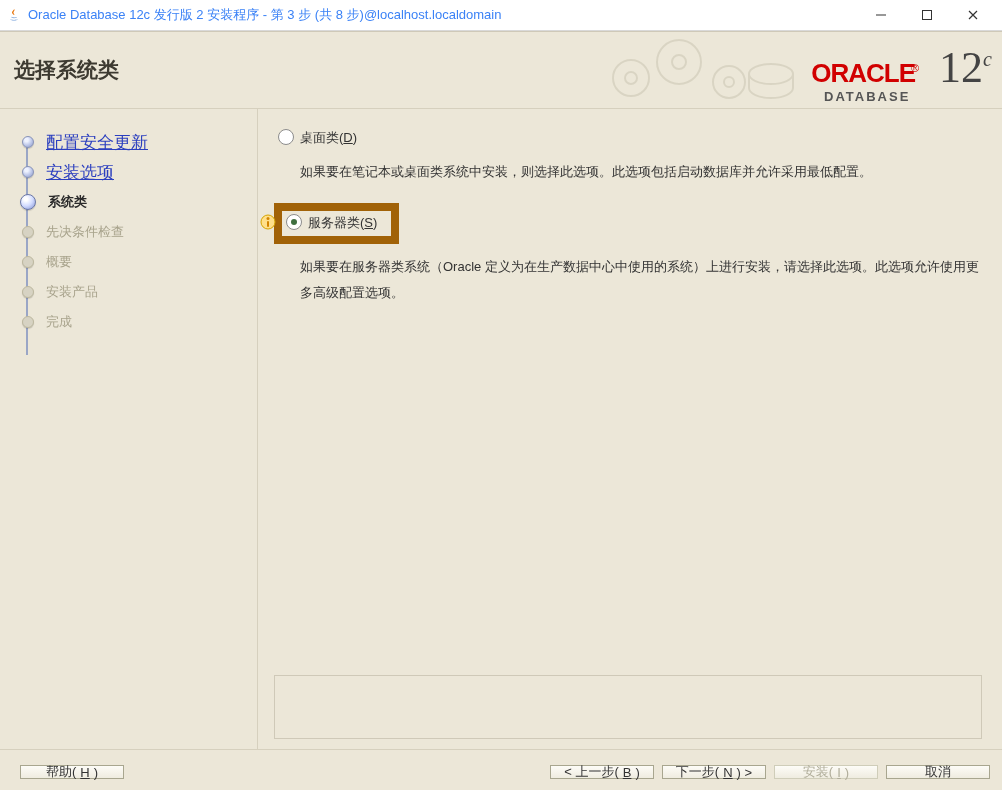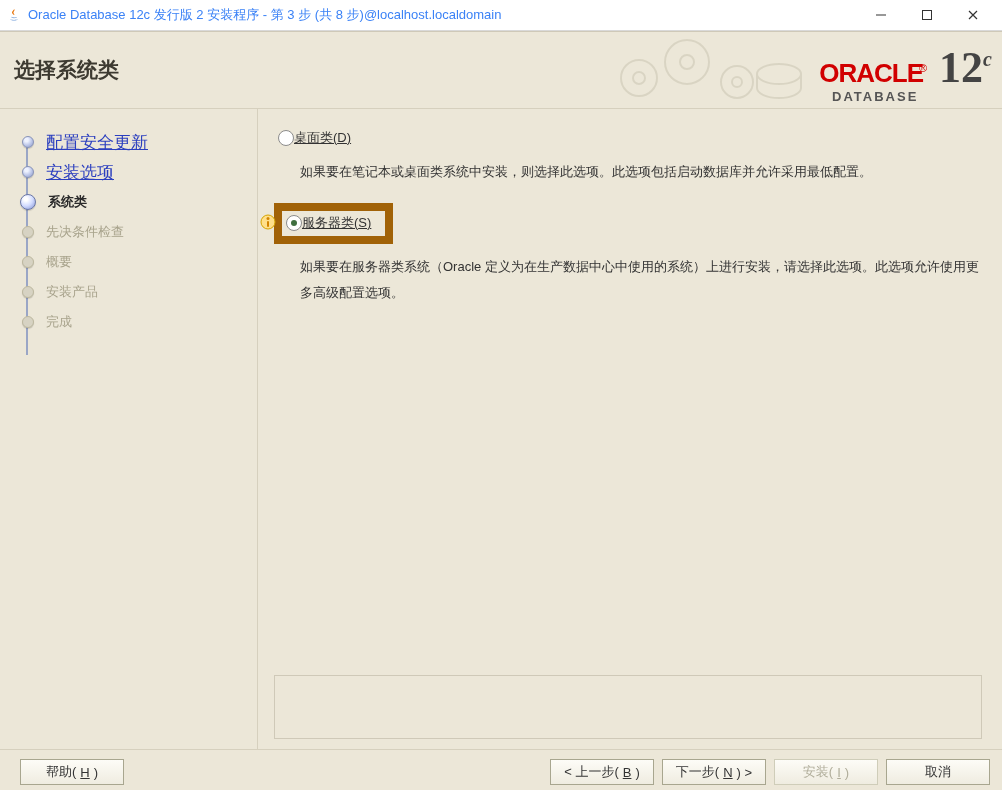--- a/index.html
+++ b/index.html
@@ -109,23 +109,23 @@
     color: #555;
     font-size: 13px;
     letter-spacing: 2px;
     display: block;
     text-align: center;
   }
   .brand-stack { display:flex; flex-direction:column; align-items:center; }
   .brand-12c {
     font-family: Georgia, "Times New Roman", serif;
     font-size: 44px;
-    font-weight: 700;
+    font-weight: 400;
     color: #444;
-    margin-left: 2px;
+    margin-left: 10px;
   }
   .brand-12c sup { font-size: 20px; font-style: italic; }
 
   .body {
     display: flex;
     height: calc(760px - 76px - 44px);
   }
   .sidebar {
     width: 258px;
     border-right: 1px solid #d6d0be;
@@ -193,23 +193,23 @@
     flex-direction: column;
   }
   .options {
     flex: 1;
   }
   .opt {
     margin-bottom: 10px;
   }
   .opt-row {
     display: flex;
-    align-items: center;
+    align-items: flex-start;
+    gap: 6px;
     padding: 2px 4px;
-    text-decoration: underline;
   }
   .radio {
     width: 14px;
     height: 14px;
     border-radius: 50%;
     border: 1px solid #8c8c8c;
     background: #fff;
     display: inline-flex;
     align-items: center;
     justify-content: center;
@@ -255,21 +255,21 @@
     height: 44px;
     border-top: 1px solid #d6d0be;
     display: flex;
     align-items: center;
     padding: 0 12px;
     background: #ece7d8;
   }
   .footer-spacer { flex: 1; }
   .btn {
     min-width: 104px;
-    height: 26px;
+    height: 14px;
     background: linear-gradient(#fdfcf7, #efece0);
     border: 1px solid #a8a68f;
     font-size: 13px;
     color: #333;
     padding: 0 10px;
     margin-left: 8px;
     display: inline-flex;
     align-items: center;
     justify-content: center;
     gap: 4px;

